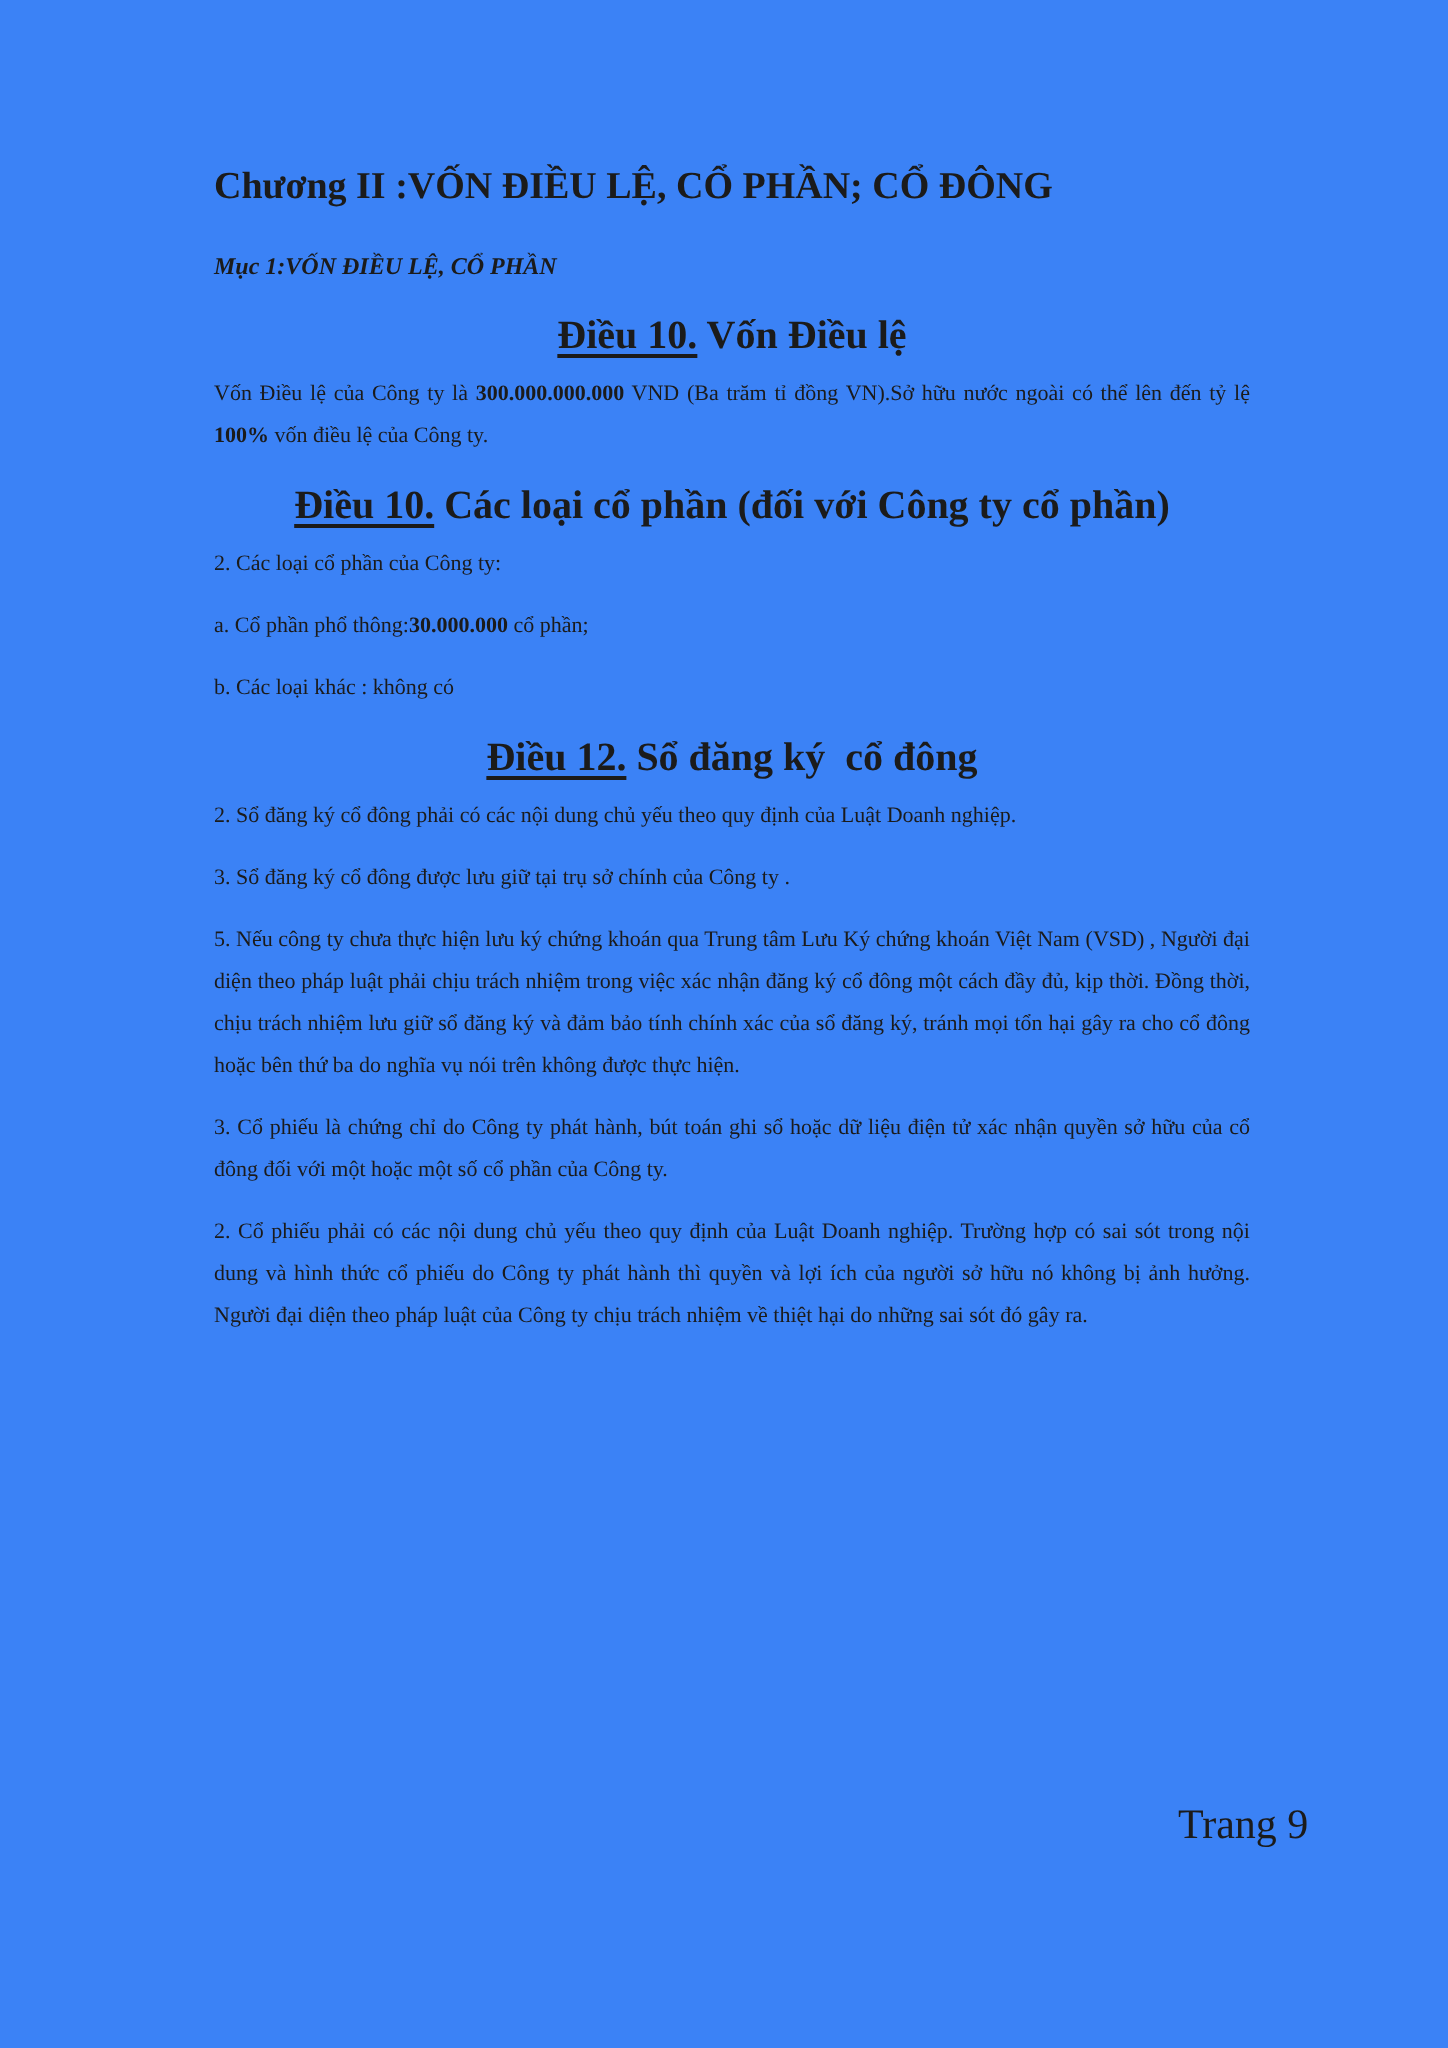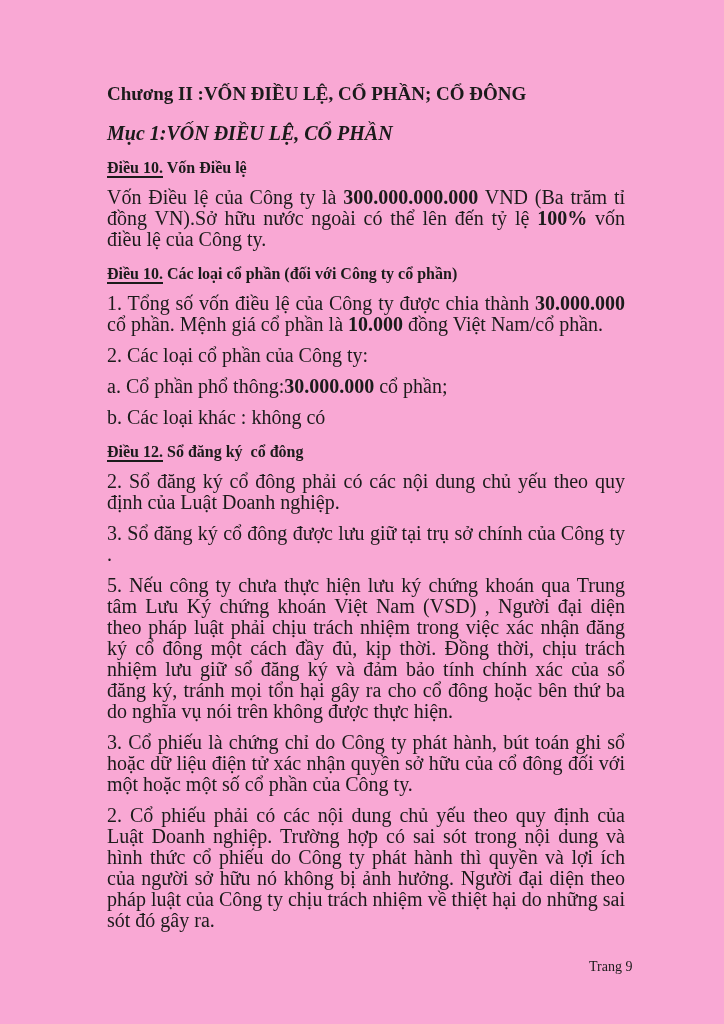--- a/index.html
+++ b/index.html
@@ -4,88 +4,88 @@
 <style>
   html, body { margin: 0; padding: 0; }
   body {
     width: 724px; height: 1024px;
     background: #e9e9e9;
     font-family: "Liberation Serif", "DejaVu Serif", serif;
   }
   .page {
     position: relative;
     width: 724px; height: 1024px;
-    background: #f9a8d4;
+    background: #3b82f6;
     color: #1b1b1b;
     overflow: hidden;
     box-sizing: border-box;
   }
   .content {
     position: absolute;
     left: 107px;
     top: 82px;
     width: 518px;
   }
   .chapter-title {
     font-size: 19px;
     line-height: 23px;
     font-weight: bold;
     margin: 0 0 18px 0;
     white-space: pre-wrap;
   }
   .section-title {
-    font-size: 20px;
+    font-size: 12px;
     line-height: 20px;
     font-weight: bold;
     font-style: italic;
     margin: 0 0 15px 0;
     white-space: pre-wrap;
   }
   .article-heading {
-    font-size: 16px;
+    font-size: 20px;
     line-height: 20px;
     font-weight: bold;
     margin: 14px 0 9px 0;
     white-space: pre-wrap;
+    text-align: center;
   }
   .article-heading .u {
     text-decoration: underline;
     text-underline-offset: 3px;
     text-decoration-thickness: 1.5px;
   }
   .para {
-    font-size: 20px;
+    font-size: 11px;
     line-height: 21px;
     margin: 0 0 10px 0;
     text-align: justify;
   }
   .para b { font-weight: bold; }
   .footer {
     position: absolute;
     left: 589px;
-    top: 957px;
-    font-size: 14px;
+    top: 902px;
+    font-size: 21px;
     line-height: 20px;
   }
 </style>
 </head>
 <body>
 
 <div class="page">
   <div class="content">
     <h1 class="chapter-title">Chương II :VỐN ĐIỀU LỆ, CỔ PHẦN; CỔ ĐÔNG</h1>
     <h2 class="section-title">Mục 1:VỐN ĐIỀU LỆ, CỔ PHẦN</h2>
     <div id="articles">
         <section>
           <h3 class="article-heading"><span class="u">Điều 10.</span><span> Vốn Điều lệ</span></h3>
           <p class="para"><span>Vốn Điều lệ của Công ty là </span><b>300.000.000.000</b><span> VND (Ba trăm tỉ đồng VN).Sở hữu nước ngoài có thể lên đến tỷ lệ </span><b>100%</b><span> vốn điều lệ của Công ty.</span></p>
         </section>
         <section>
           <h3 class="article-heading"><span class="u">Điều 10.</span><span> Các loại cổ phần (đối với Công ty cổ phần)</span></h3>
-          <p class="para"><span>1. Tổng số vốn điều lệ của Công ty được chia thành </span><b>30.000.000</b><span> cổ phần. Mệnh giá cổ phần là </span><b>10.000</b><span> đồng Việt Nam/cổ phần.</span></p>
           <p class="para"><span>2. Các loại cổ phần của Công ty:</span></p>
           <p class="para"><span>a. Cổ phần phổ thông:</span><b>30.000.000</b><span> cổ phần;</span></p>
           <p class="para"><span>b. Các loại khác : không có</span></p>
         </section>
         <section>
           <h3 class="article-heading"><span class="u">Điều 12.</span><span> Sổ đăng ký  cổ đông</span></h3>
           <p class="para"><span>2. Sổ đăng ký cổ đông phải có các nội dung chủ yếu theo quy định của Luật Doanh nghiệp.</span></p>
           <p class="para"><span>3. Sổ  đăng ký cổ đông được lưu giữ tại trụ sở chính của Công ty .</span></p>
           <p class="para"><span>5. Nếu công ty chưa thực hiện lưu ký chứng khoán qua Trung tâm Lưu Ký chứng khoán Việt Nam (VSD) , Người đại diện theo pháp luật  phải chịu trách nhiệm trong việc xác nhận đăng ký cổ đông một cách đầy đủ, kịp thời. Đồng thời, chịu trách nhiệm lưu giữ sổ đăng ký và đảm bảo tính chính xác của sổ đăng ký, tránh mọi tổn hại gây ra cho cổ đông hoặc bên thứ ba do nghĩa vụ nói trên không được thực hiện.</span></p>
         </section>

